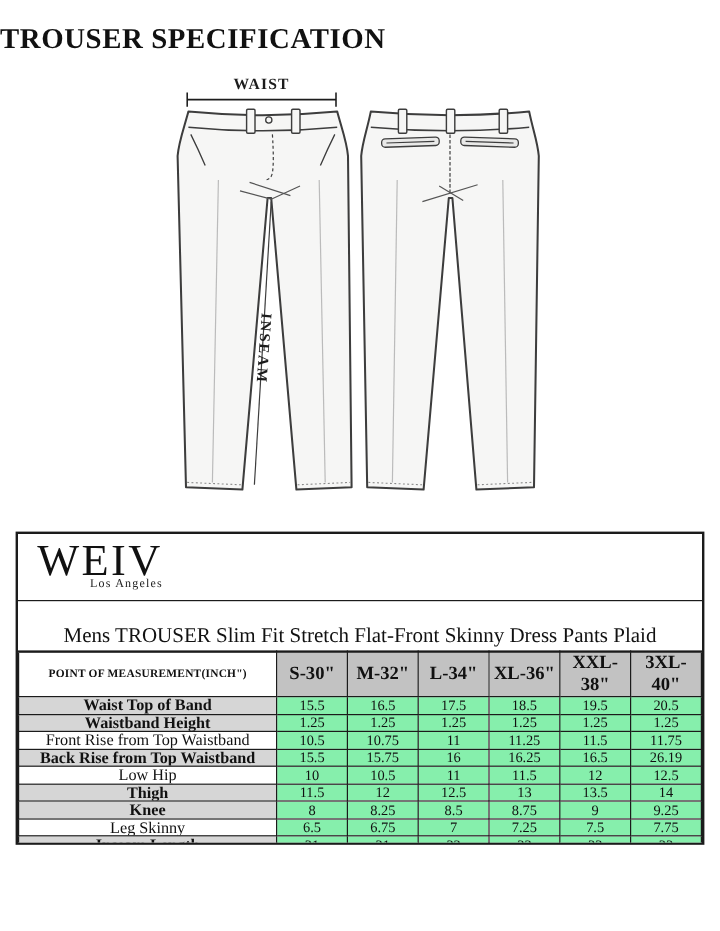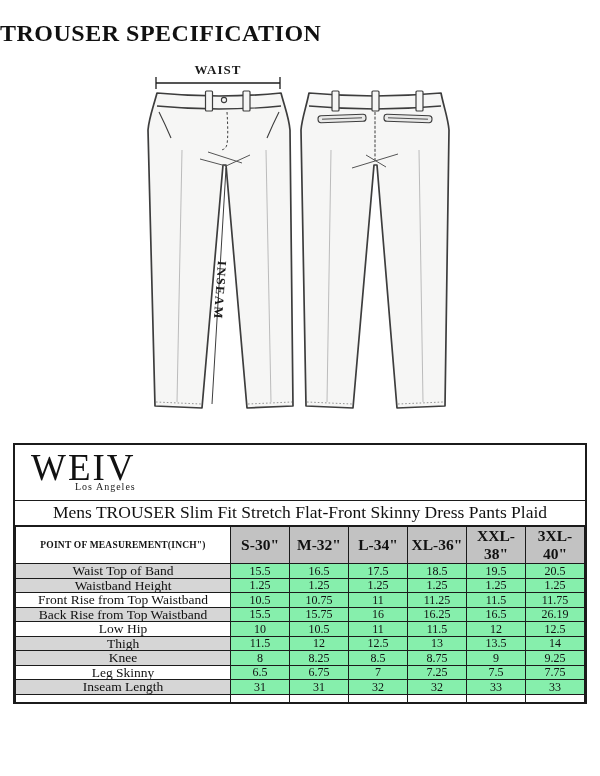--- a/index.html
+++ b/index.html
@@ -17,33 +17,33 @@
 
   .spec-box{
     position:absolute;top:443px;left:13px;width:574px;height:261px;
     border:2px solid var(--border,#1b1b1b);box-sizing:border-box;background:#fff;overflow:hidden;
   }
   .logo-row{height:55px;padding:5px 0 0 16px;box-sizing:border-box;}
   .brand-name{font-size:37px;line-height:.95;letter-spacing:2px;font-weight:400;}
   .brand-sub{font-size:10px;letter-spacing:1px;margin:-4px 0 0 44px;color:#222;}
   .product-row{
     border-top:1px solid var(--border,#1b1b1b);
-    text-align:center;font-size:17.5px;padding:1px 0 2px;
+    text-align:center;font-size:17.5px;padding:18px 0 2px;
   }
   table.spec{
     width:100%;border-collapse:collapse;table-layout:fixed;
     border-top:2px solid var(--border,#1b1b1b);
   }
   table.spec th,table.spec td{
     border:1px solid var(--border,#1b1b1b);text-align:center;padding:0;overflow:hidden;
   }
   th.poml{font-size:9.5px;font-weight:bold;letter-spacing:.2px;background:#fff;height:35px;}
   th.size{font-size:15.5px;font-weight:bold;background:var(--header-bg,#c2c2c2);}
   td.rowlabel{font-size:13.5px;height:13px;line-height:1.0;}
-  td.rowlabel.shaded{background:var(--row-shaded,#d6d6d6);}
+  td.rowlabel.shaded{background:var(--row-shaded,#d6d6d6);font-weight:bold;}
   td.val{font-size:12px;height:13px;line-height:1.0;background:#86efac;}
   tr.empty td{height:8px;}
 </style>
 </head>
 <body>
 
 <div class="page">
 
   <h1 class="title">TROUSER SPECIFICATION</h1>
 

